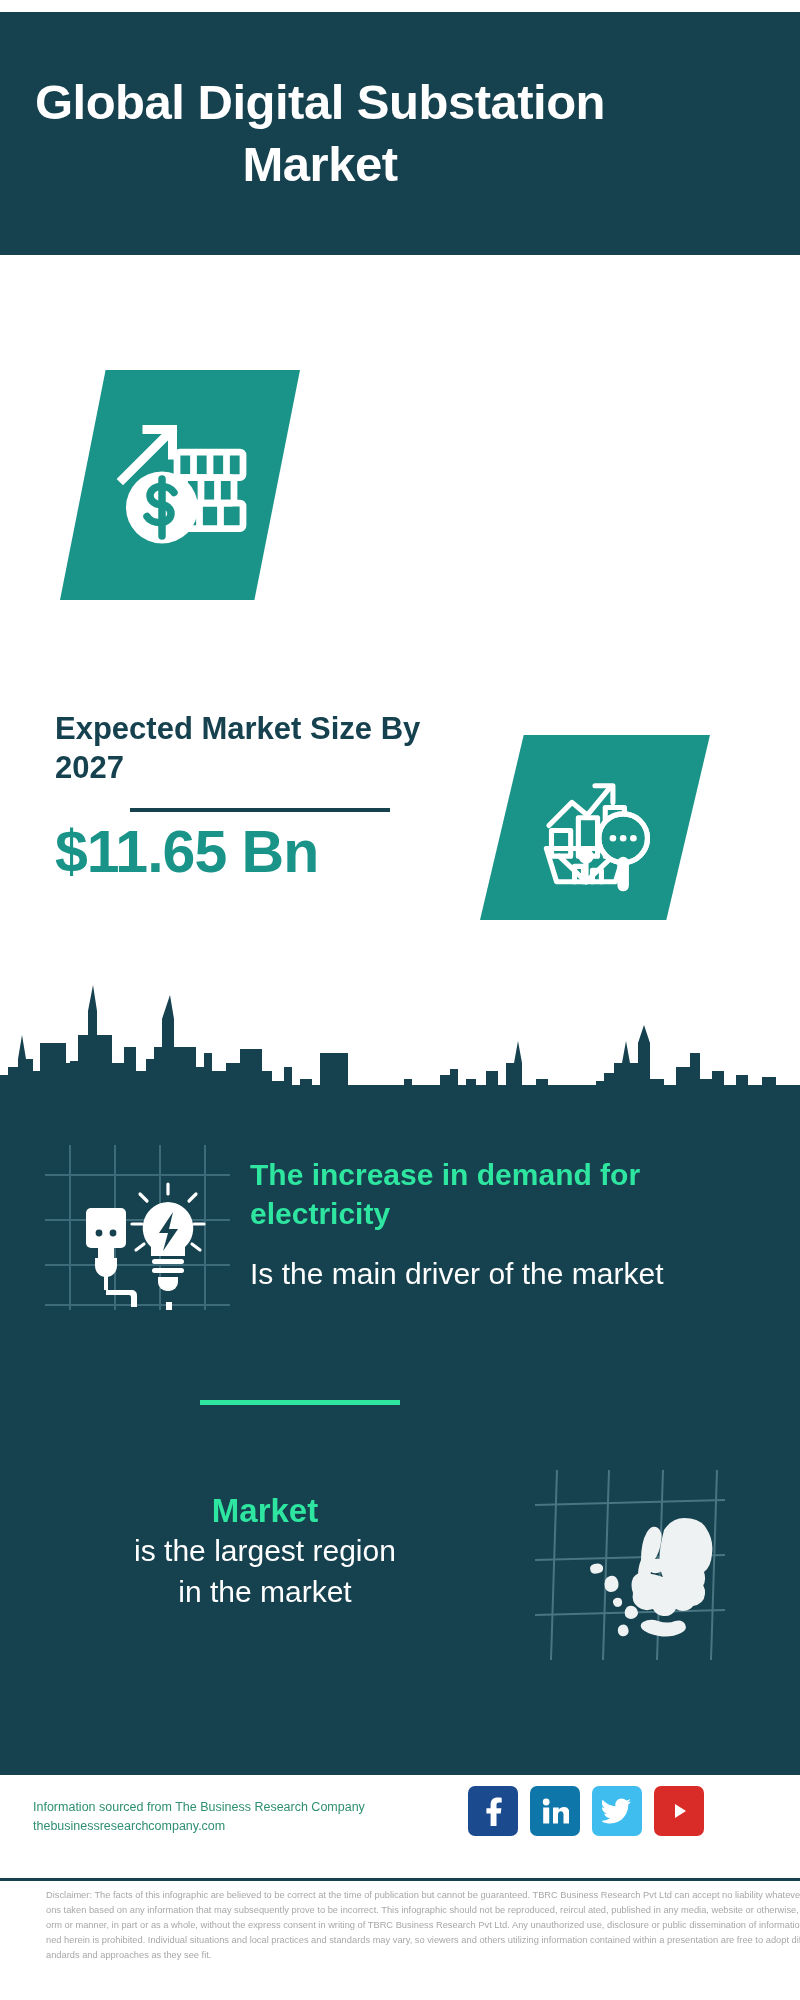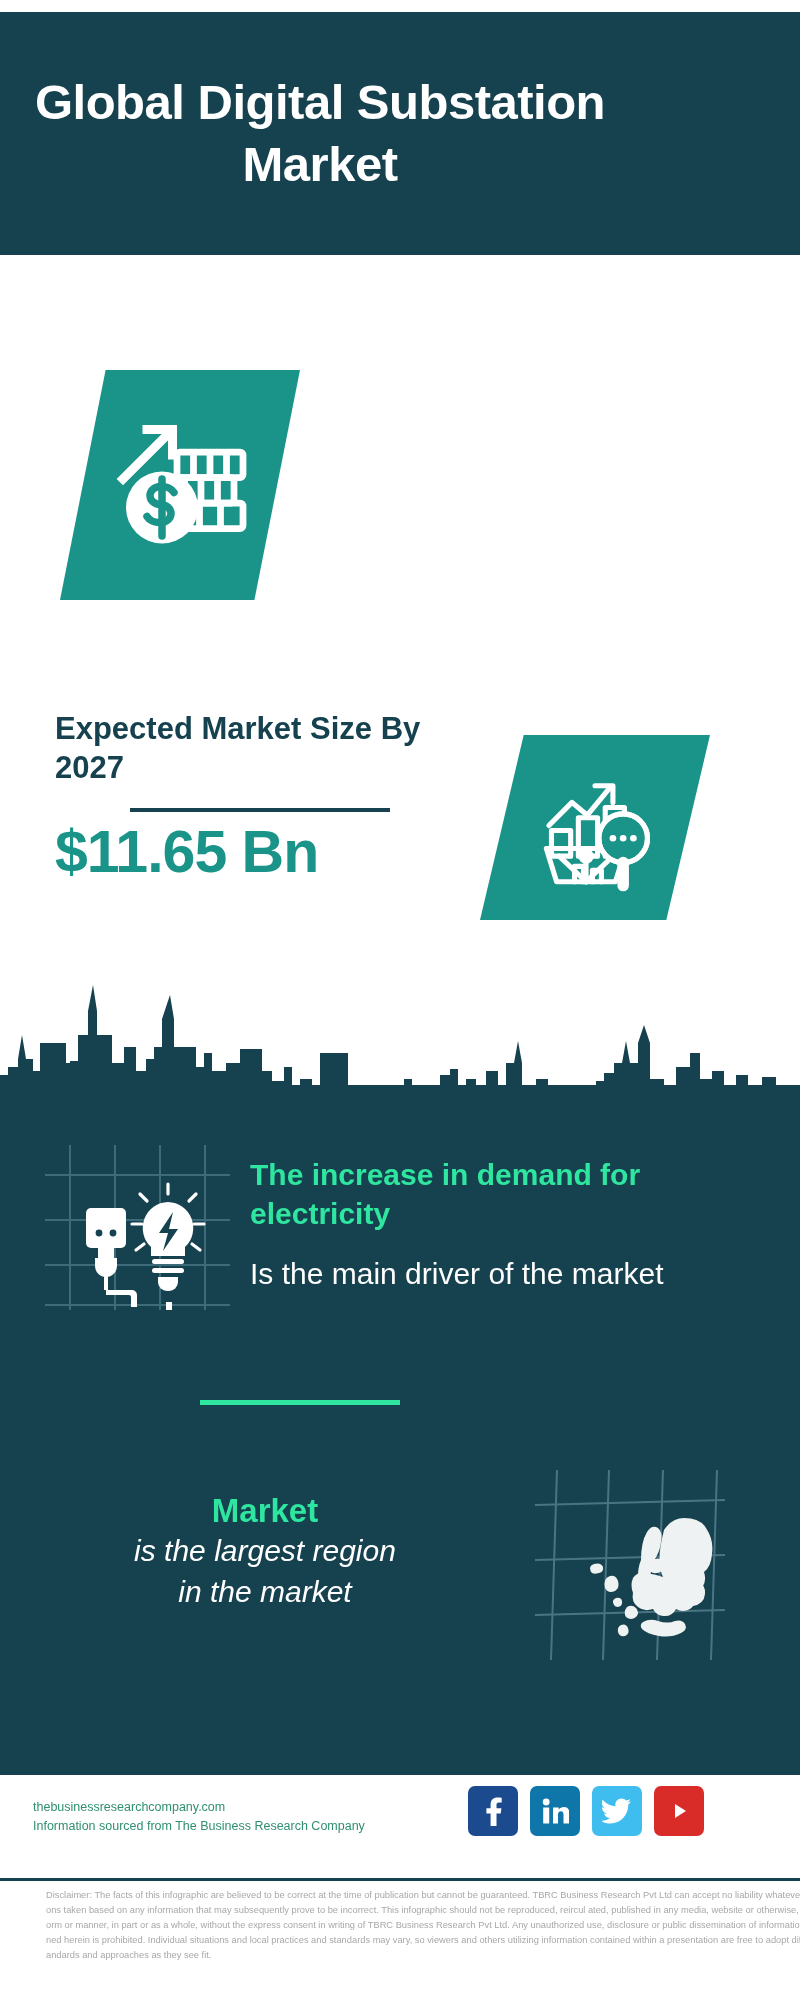--- a/index.html
+++ b/index.html
@@ -84,21 +84,21 @@
     background:#2ee6a0;
   }
 
   .region-text{
     position:absolute;left:40px;top:1490px;width:450px;text-align:center;
   }
   .region-title{
     color:#2ee6a0;font-weight:bold;font-size:33px;line-height:1.25;
   }
   .region-sub{
-    color:#ffffff;font-size:30px;line-height:1.35;font-style:italic;
+    color:#ffffff;font-size:30px;line-height:1.35;
   }
   .map-icon{
     position:absolute;left:535px;top:1470px;width:190px;height:190px;
   }
 
   
   .footer{
     position:absolute;left:0;top:1775px;width:800px;height:90px;
     background:#ffffff;
   }
@@ -275,22 +275,22 @@
       <path d="M92,137 q5,-3 9,1 q4,5 0,9 q-5,4 -10,0 q-3,-5 1,-10 z"></path>
       <path d="M108,152 q7,-4 15,-1 q10,3 17,0 q7,-2 10,3 q3,6 -4,9 q-10,5 -22,3 q-12,-2 -17,-7 q-3,-4 1,-7 z"></path>
       <path d="M86,155 q5,-2 7,3 q2,6 -3,8 q-6,1 -7,-4 q-1,-5 3,-7 z"></path>
       <path d="M140,108 q12,-3 22,2 q9,5 8,14 q-1,10 -12,12 q-11,2 -18,-5 q-7,-7 -4,-16 q1,-5 4,-7 z"></path>
     </g>
   </svg>
 
   <div class="footer"></div>
 
   <div class="footer-source">
+    <div>Information sourced from The Business Research Company</div>
     <div>thebusinessresearchcompany.com</div>
-    <div>Information sourced from The Business Research Company</div>
   </div>
 
   <div class="socials">
     <a class="soc" style="background:#1b4a8f">
       <svg width="26" height="30" viewBox="0 0 26 30">
           <path fill="#ffffff" d="M16.5,30 V17.5 h4.2 l0.7,-5.2 h-4.9 V9.1 c0,-1.5 0.4,-2.5 2.6,-2.5 h2.6 V1.9 C21.1,1.8 19.4,1.6 17.5,1.6 c-4.1,0 -6.9,2.5 -6.9,7.1 v3.6 H6.4 v5.2 h4.2 V30 z"></path>
         </svg>
     </a>
     <a class="soc" style="background:#0e76a8">
       <svg width="28" height="28" viewBox="0 0 28 28">

